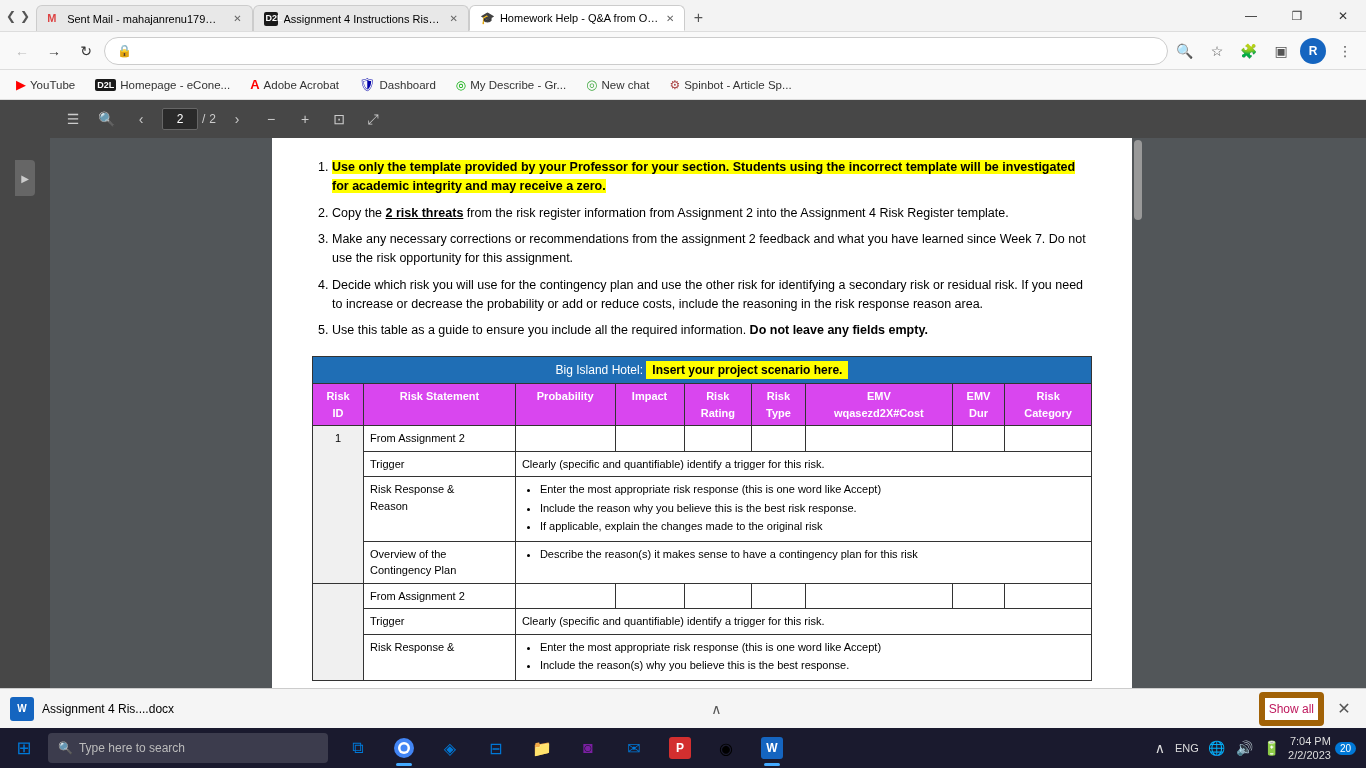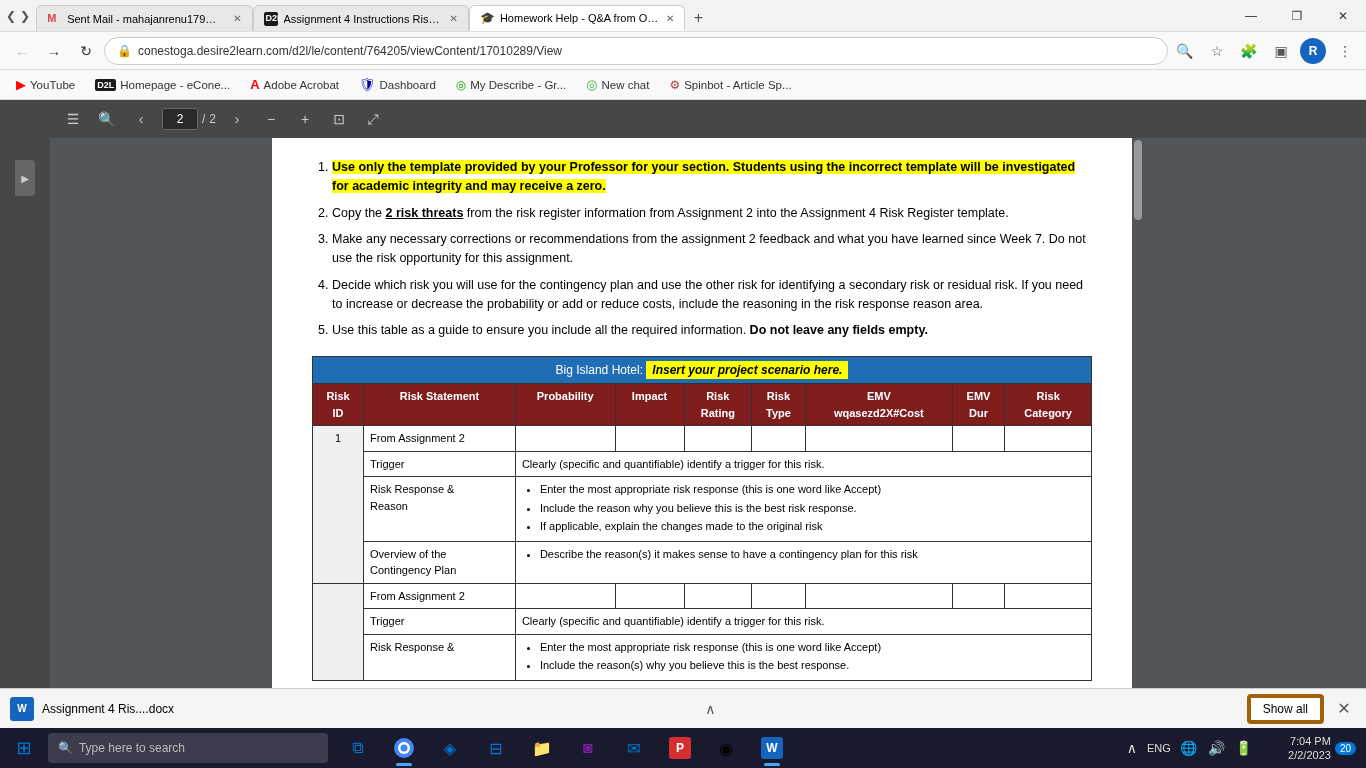--- a/index.html
+++ b/index.html
@@ -286,21 +286,21 @@
       vertical-align: top;
     }
     .table-header-blue {
       background: #1f6eb5;
       color: #fff;
       text-align: center;
       font-size: 12px;
       padding: 6px;
     }
     .col-header {
-      background: #7f1d1d;
+      background: #d946ef;
       color: #fff;
       text-align: center;
       font-weight: bold;
       font-size: 11px;
     }
     .row-num {
       text-align: center;
       vertical-align: middle;
       background: #f0f0f0;
     }
@@ -379,21 +379,21 @@
     .system-tray {
       margin-left: auto;
       display: flex;
       align-items: center;
       gap: 4px;
       padding-right: 10px;
       color: #ddd;
       font-size: 11px;
     }
     .tray-icon { font-size: 14px; cursor: pointer; padding: 2px 3px; }
-    .tray-time { text-align: right; line-height: 1.3; margin-left: 28px; }
+    .tray-time { text-align: right; line-height: 1.3; }
 
     
     .download-bar {
       position: absolute;
       bottom: 40px;
       left: 0;
       right: 0;
       height: 40px;
       background: #f5f5f5;
       border-top: 1px solid #ccc;
@@ -417,27 +417,27 @@
     }
     .download-chevron {
       margin-left: auto;
       cursor: pointer;
       font-size: 14px;
       color: #555;
       padding: 4px;
     }
     .show-all-btn {
       margin-left: auto;
-      padding: 4px 12px;
+      padding: 4px 4px;
       background: #fff;
-      border: 4px solid #a16207;
+      border: 6px solid #a16207;
       border-radius: 4px;
       cursor: pointer;
       font-size: 12px;
-      color: #000000;
+      color: #be185d;
     }
     .download-close {
       width: 24px;
       height: 24px;
       display: flex;
       align-items: center;
       justify-content: center;
       cursor: pointer;
       font-size: 16px;
       color: #555;
@@ -480,21 +480,20 @@
     <div class="win-btn close">✕</div>
   </div>
 </div>
 
 <div class="navbar">
   <div class="nav-btn disabled">←</div>
   <div class="nav-btn">→</div>
   <div class="nav-btn">↻</div>
   <div class="address-bar">
     <span>🔒</span>
-    <span class="address-text">conestoga.desire2learn.com/d2l/le/content/764205/viewContent/17010289/View</span>
   </div>
   <div class="nav-icons-right">
     <div class="nav-icon-btn">🔍</div>
     <div class="nav-icon-btn">☆</div>
     <div class="nav-icon-btn">🧩</div>
     <div class="nav-icon-btn">▣</div>
     <div class="nav-icon-btn" style="width:26px;height:26px;background:#1565c0;border-radius:50%;color:#fff;font-size:12px;font-weight:bold;display:flex;align-items:center;justify-content:center;">R</div>
     <div class="nav-icon-btn">⋮</div>
   </div>
 </div>
@@ -571,21 +570,21 @@
         <li>
           Use this table as a guide to ensure you include all the required information.  <span class="bold">Do not leave any fields empty.</span>
         </li>
       </ol>
 
       <table class="risk-table">
         <thead>
           <tr>
             <td colspan="9" class="table-header-blue">
               <span>Big Island Hotel:</span>
-              <span style="background:#ffff00;color:#000;padding:2px 6px;font-weight:bold;font-style:italic;">Insert your project scenario here.</span>
+              <span style="background:#ffff00;color:#000;padding:2px 6px;font-weight:bold;">Insert your project scenario here.</span>
             </td>
           </tr>
           <tr>
             <th class="col-header">Risk<br>ID</th>
             <th class="col-header">Risk Statement</th>
             <th class="col-header">Probability</th>
             <th class="col-header">Impact</th>
             <th class="col-header">Risk<br>Rating</th>
             <th class="col-header">Risk<br>Type</th>
             <th class="col-header">EMV<br>wqasezd2X#Cost</th>

